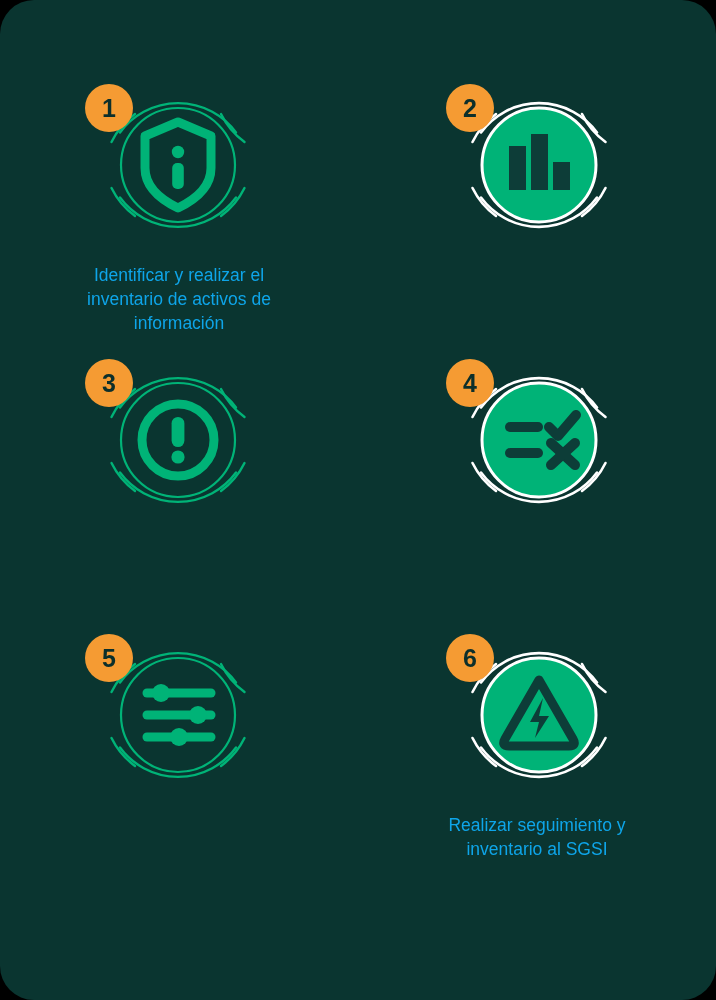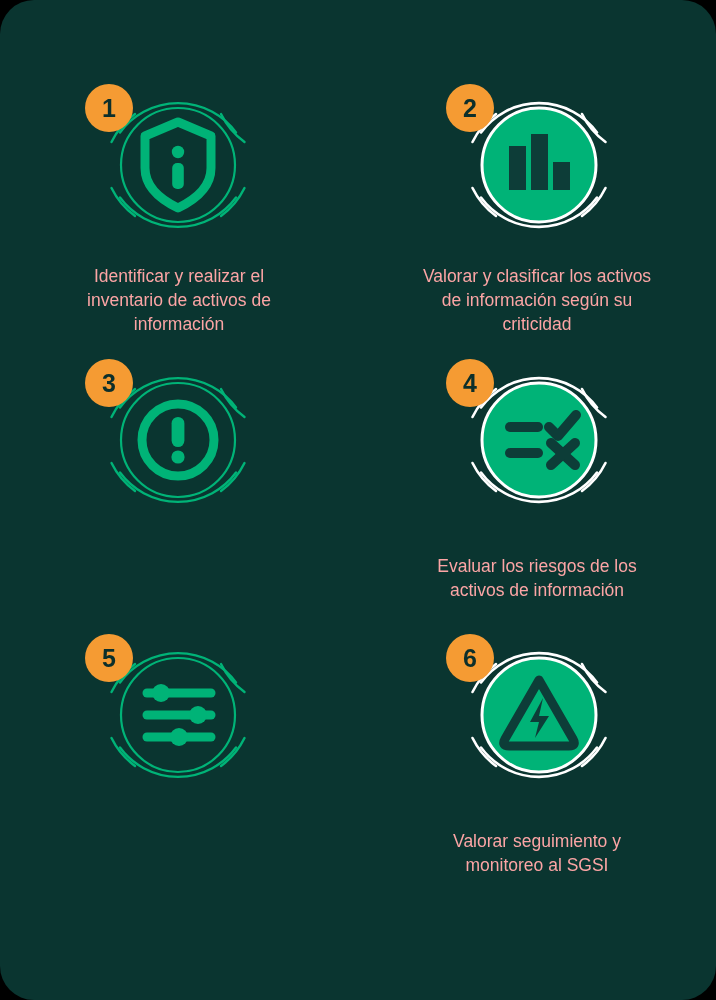--- a/index.html
+++ b/index.html
@@ -73,24 +73,24 @@
   }
   .badge span {
     color: #0c2f2b;
     font-size: 25px;
     font-weight: bold;
     line-height: 1;
     font-family: "Liberation Sans", sans-serif;
   }
 
   .caption {
-    margin-top: 20px;
+    margin-top: 4px;
     width: 250px;
     text-align: center;
-    color: #fca5a5;
+    color: #0ea5e9;
     font-size: 17.5px;
     line-height: 1.37;
     font-family: "Liberation Sans", sans-serif;
   }
 
   
   .col-left .icon-wrap { margin-left: -2px; }
   .col-right .icon-wrap { margin-left: 4px; }
 </style>
 </head>
@@ -139,21 +139,20 @@
           </g>
           <circle cx="95" cy="95" r="57" fill="#00b377" stroke="#ffffff" stroke-width="3"></circle>
           <rect x="65" y="76" width="17" height="44" fill="#0d3d38"></rect>
           <rect x="87" y="64" width="17" height="56" fill="#0d3d38"></rect>
           <rect x="109" y="92" width="17" height="28" fill="#0d3d38"></rect>
         </svg>
         <div class="badge">
           <span>2</span>
         </div>
       </div>
-      <div class="caption">Valorar y clasificar los activos de información según su criticidad</div>
     </div>
 
     <div class="step col-left">
       <div class="icon-wrap">
         <svg class="icon-svg" viewBox="0 0 190 190">
           <g fill="none" stroke="#00b377" stroke-linecap="round">
             <path d="M 37.0 62.5 A 72 72 0 0 1 153.0 62.5" stroke-width="2.4"></path>
             <path d="M 37.0 127.5 A 72 72 0 0 0 153.0 127.5" stroke-width="2.4"></path>
             <path d="M 28.5 118.0 A 76 76 0 0 0 52.0 146.0" stroke-width="2.4"></path>
             <path d="M 161.5 72.0 A 76 76 0 0 1 138.0 44.0" stroke-width="2.4"></path>
@@ -188,21 +187,20 @@
             <line x1="66" y1="108" x2="94" y2="108"></line>
             <polyline points="105,82 114,91 132,70" stroke-linejoin="round"></polyline>
             <line x1="107" y1="98" x2="131" y2="120"></line>
             <line x1="131" y1="98" x2="107" y2="120"></line>
           </g>
         </svg>
         <div class="badge">
           <span>4</span>
         </div>
       </div>
-      <div class="caption">Evaluar los riesgos de los activos de información</div>
     </div>
 
     <div class="step col-left">
       <div class="icon-wrap">
         <svg class="icon-svg" viewBox="0 0 190 190">
           <g fill="none" stroke="#00b377" stroke-linecap="round">
             <path d="M 37.0 62.5 A 72 72 0 0 1 153.0 62.5" stroke-width="2.4"></path>
             <path d="M 37.0 127.5 A 72 72 0 0 0 153.0 127.5" stroke-width="2.4"></path>
             <path d="M 28.5 118.0 A 76 76 0 0 0 52.0 146.0" stroke-width="2.4"></path>
             <path d="M 161.5 72.0 A 76 76 0 0 1 138.0 44.0" stroke-width="2.4"></path>
@@ -237,17 +235,17 @@
             <path d="M 28.5 72.0 A 76 76 0 0 1 52.0 44.0" stroke-width="2.6"></path>
           </g>
           <circle cx="95" cy="95" r="57" fill="#00b377" stroke="#ffffff" stroke-width="3"></circle>
           <path d="M 95 60 L 129 119 Q 133 126 125 126 L 65 126 Q 57 126 61 119 Z" fill="none" stroke="#0d3d38" stroke-width="9" stroke-linejoin="round"></path>
           <path d="M 99 78 L 86 102 L 95 102 L 91 118 L 105 96 L 95 96 Z" fill="#0d3d38"></path>
         </svg>
         <div class="badge">
           <span>6</span>
         </div>
       </div>
-      <div class="caption">Valorar seguimiento y monitoreo al SGSI</div>
+      <div class="caption">Realizar seguimiento y inventario al SGSI</div>
     </div>
 
   </div>
 </div>
 
 </body></html>

